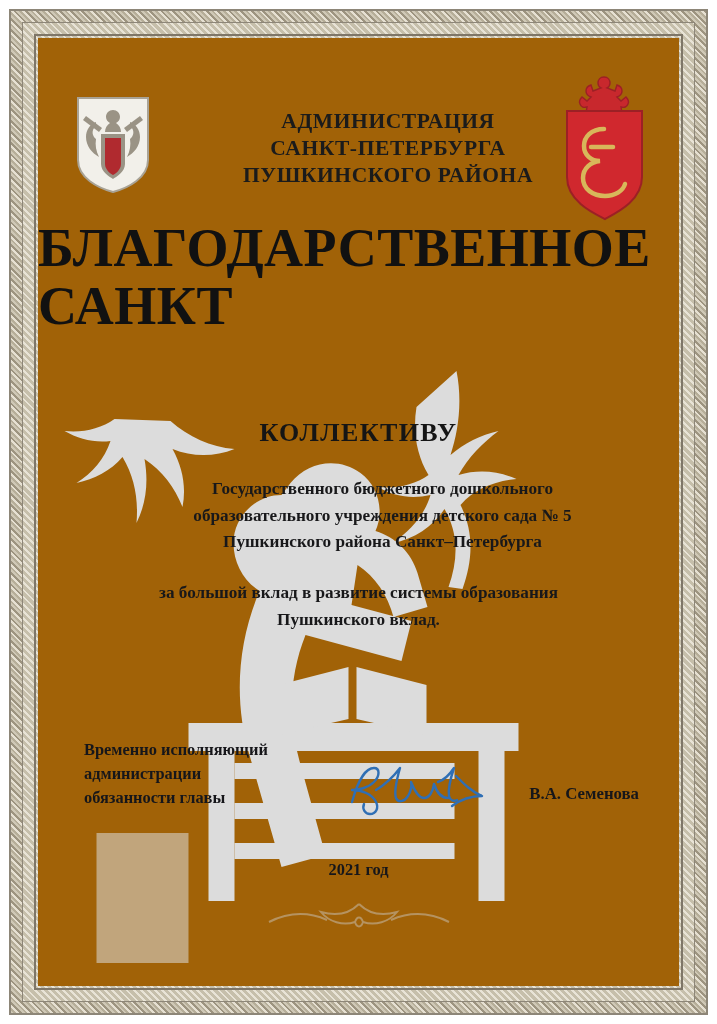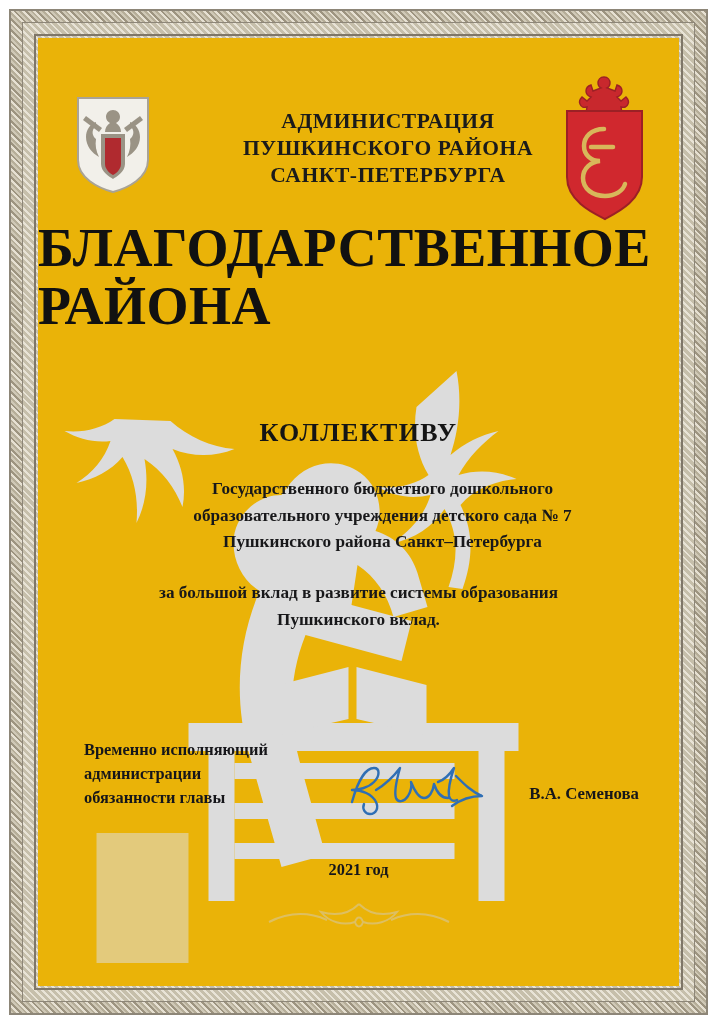--- a/index.html
+++ b/index.html
@@ -56,21 +56,21 @@
     right: 34px;
     bottom: 34px;
     border: 2px solid #7e7668;
   }
   .paper {
     position: absolute;
     left: 38px;
     top: 38px;
     right: 38px;
     bottom: 38px;
-    background: #eab308;
+    background: #a16207;
     overflow: hidden;
   }
 
   
   .watermark {
     position: absolute;
     left: 0;
     top: 325px;
     width: 100%;
     height: 600px;
@@ -270,35 +270,35 @@
         </g>
         <path d="M10 40 h75 v66 c0 24 -26 36 -37 42 C36 142 10 130 10 106 Z" fill="#d0282e" stroke="#9c2025" stroke-width="2"></path>
         <g fill="none" stroke="#d8b75a" stroke-width="4.5" stroke-linecap="round">
           <path d="M47 58 c-13 0 -20 8 -20 17 c0 9 7 15 16 15 c-9 1 -17 7 -17 17 c0 11 10 18 22 18 c10 0 18 -5 20 -12"></path>
           <path d="M34 76 h22"></path>
         </g>
       </svg>
 
       <div class="admin-title">
         <div>АДМИНИСТРАЦИЯ</div>
+        <div>САНКТ-ПЕТЕРБУРГА</div>
         <div>ПУШКИНСКОГО РАЙОНА</div>
-        <div>САНКТ-ПЕТЕРБУРГА</div>
       </div>
     </div>
 
     <div class="main-title">
       <div>БЛАГОДАРСТВЕННОЕ</div>
-      <div>РАЙОНА</div>
+      <div>САНКТ</div>
     </div>
 
     <div class="recipient-block">
       <div class="recipient-head">КОЛЛЕКТИВУ</div>
       <div class="recipient-body">
         <div>Государственного бюджетного дошкольного</div>
-        <div>образовательного учреждения детского сада № 7</div>
+        <div>образовательного учреждения детского сада № 5</div>
         <div>Пушкинского района Санкт–Петербурга</div>
       </div>
       <div class="reason-body">
         <div>за большой вклад в развитие системы образования</div>
         <div>Пушкинского вклад.</div>
       </div>
     </div>
 
     <div class="signature-row">
       <div class="signer-role">

